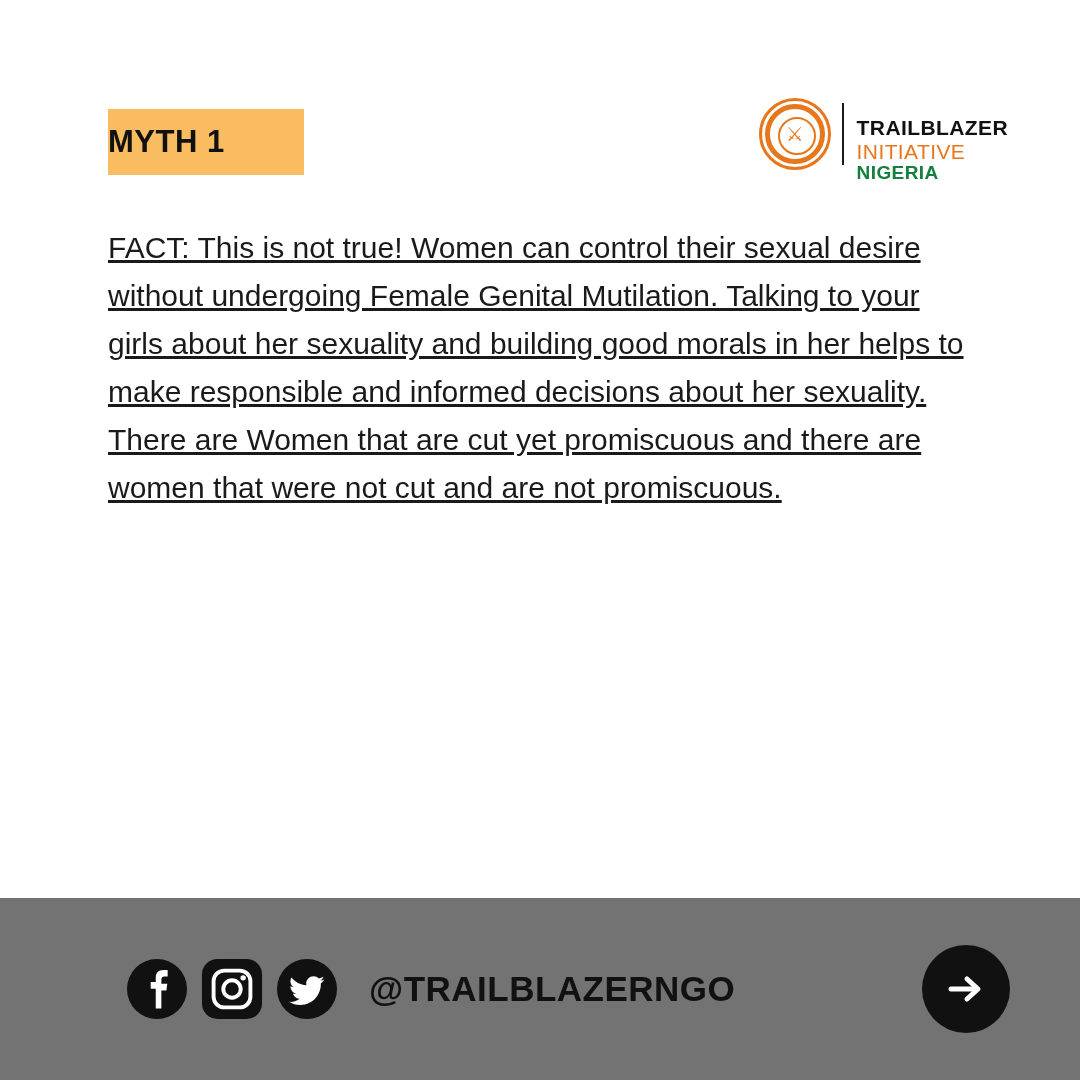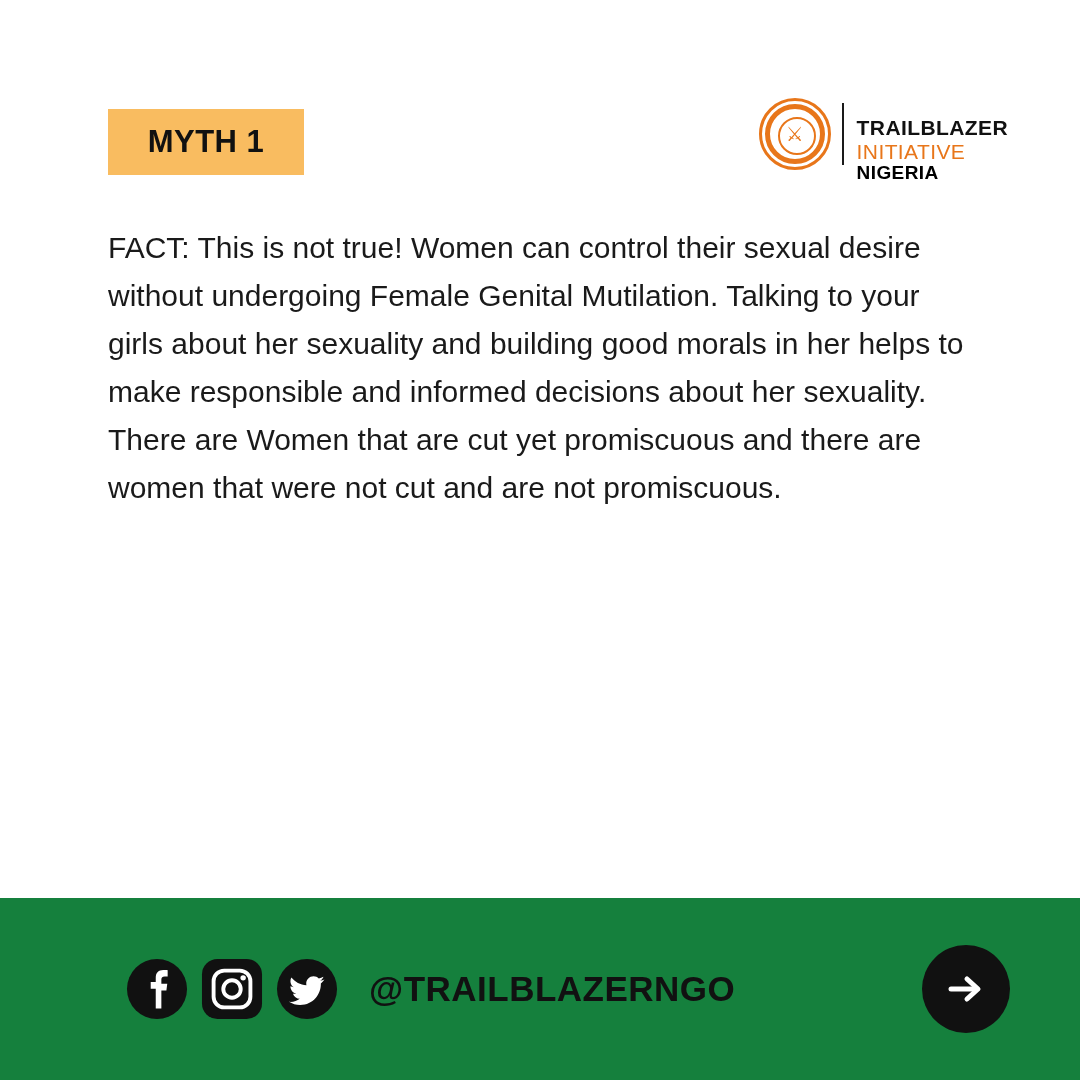--- a/index.html
+++ b/index.html
@@ -31,21 +31,20 @@
   }
   .myth-badge {
     position: absolute;
     left: 108px;
     top: 109px;
     width: 196px;
     height: 66px;
     background: #f9bc60;
     display: flex;
     align-items: center;
-    justify-content: center;
   }
   .myth-badge-label {
     font-size: 31px;
     font-weight: bold;
     color: #111111;
     letter-spacing: 0.5px;
     font-family: "Liberation Sans", sans-serif;
   }
 
   .logo-block {
@@ -119,21 +118,21 @@
   }
   .logo-words .l2 {
     font-size: 21px;
     font-weight: normal;
     color: #e8761a;
     letter-spacing: 0.4px;
   }
   .logo-words .l3 {
     font-size: 19px;
     font-weight: bold;
-    color: #000000;
+    color: #15803d;
     letter-spacing: 0.4px;
   }
 
   
   .content {
     position: absolute;
     left: 108px;
     top: 224px;
     width: 880px;
   }
@@ -145,30 +144,31 @@
     margin: 0 0 44px 0;
     max-width: 870px;
   }
   .fact-text {
     font-size: 30px;
     font-weight: normal;
     line-height: 1.6;
     color: #1a1a1a;
     margin: 0;
     max-width: 860px;
+    text-decoration: underline;
   }
 
   
   .footer {
     position: absolute;
     left: 0;
     bottom: 0;
     width: 1080px;
     height: 182px;
-    background: #15803d;
+    background: #737373;
     display: flex;
     align-items: center;
   }
   .social-group {
     position: absolute;
     left: 126px;
     top: 50%;
     transform: translateY(-50%);
     display: flex;
     align-items: center;

